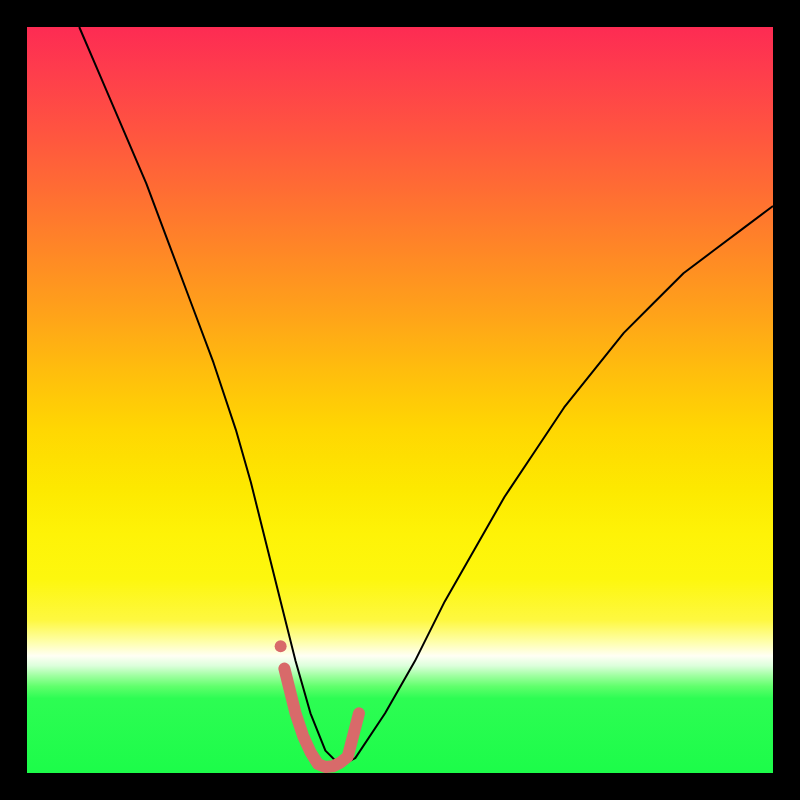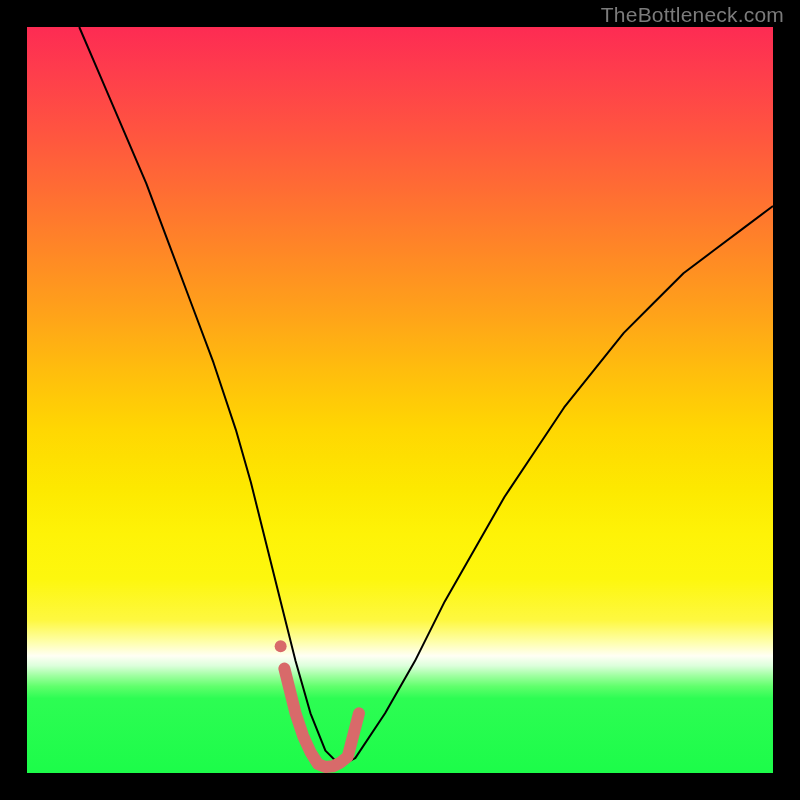--- a/index.html
+++ b/index.html
@@ -69,21 +69,20 @@
     font-size: 21px;
     font-weight: 400;
     letter-spacing: 0.2px;
   }
 </style>
 </head>
 <body>
 
 <div class="frame">
 
-  <div class="watermark">TheBottleneck.com</div>
 
   <div class="plot-area">
     <div class="gradient-bg"></div>
     <svg class="curve" viewBox="0 0 746 746" preserveAspectRatio="none">
       <g id="series-0">
           <path d="M52.22 0.00 L74.60 52.22 L96.98 104.44 L119.36 156.66 L141.74 216.34 L164.12 276.02 L186.50 335.70 L208.88 402.84 L223.80 455.06 L238.72 514.74 L253.64 574.42 L268.56 634.10 L283.48 686.32 L298.40 723.62 L313.32 738.54 L328.24 731.08 L358.08 686.32 L387.92 634.10 L417.76 574.42 L447.60 522.20 L477.44 469.98 L507.28 425.22 L537.12 380.46 L566.96 343.16 L596.80 305.86 L626.64 276.02 L656.48 246.18 L686.32 223.80 L716.16 201.42 L746.00 179.04 " fill="none" stroke="#000000" stroke-width="2" stroke-linejoin="round"></path>
         </g>
       <g id="series-1">
           <path d="M257.37 641.56 L268.56 686.32 L276.02 708.70 L283.48 725.11 L290.94 737.05 L298.40 740.03 L305.86 739.29 L313.32 735.56 L320.78 729.59 L331.97 686.32 " fill="none" stroke="#d86a6a" stroke-width="12" stroke-linejoin="round" stroke-linecap="round"></path>
         </g>

